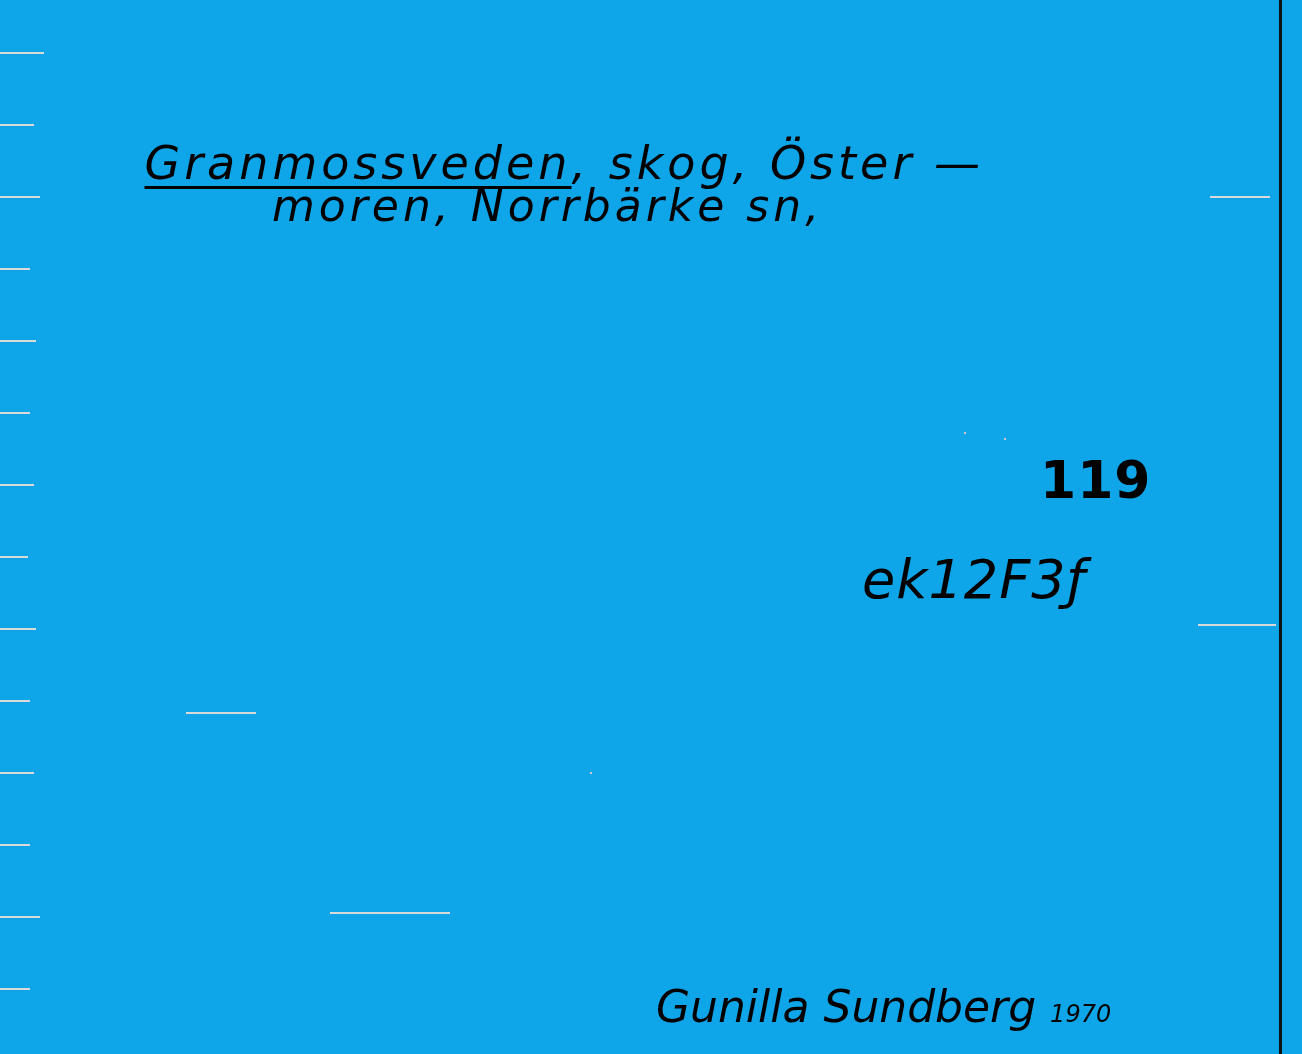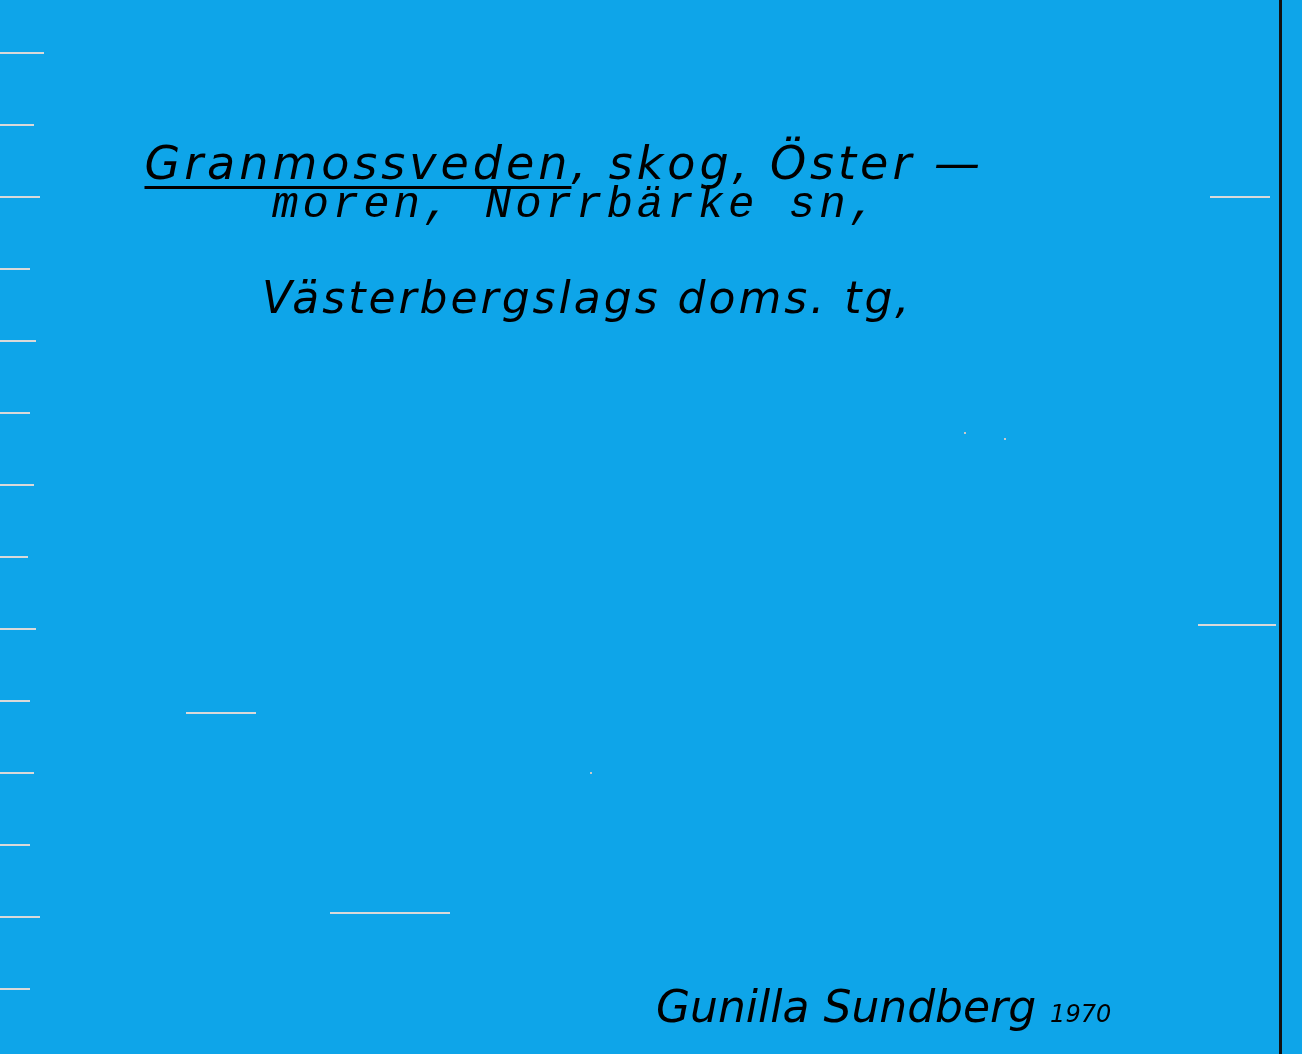--- a/index.html
+++ b/index.html
@@ -46,21 +46,21 @@
     font-weight: 400;
     white-space: pre;
     letter-spacing: 2px;
   }
   .l1 { left: 70px;  top: 82px;  font-size: 46px; letter-spacing: 4px; }
   .l1 .u {
     text-decoration: underline;
     text-decoration-thickness: 3px;
     text-underline-offset: 7px;
   }
-  .l2 { left: 272px; top: 180px; font-size: 44px; letter-spacing: 4px; font-family: Liberation Mono, monospace; }
+  .l2 { left: 272px; top: 180px; font-size: 44px; letter-spacing: 4px; }
   .l3 { left: 262px; top: 272px; font-size: 44px; letter-spacing: 3px; }
   .l4 { left: 940px; top: 362px; font-size: 44px; letter-spacing: 2px; }
   .l5 {
     left: 1040px; top: 450px;
     font-size: 52px; font-weight: 700; font-style: normal;
     letter-spacing: 1px;
   }
   .l6 {
     left: 862px; top: 548px;
     font-size: 54px; letter-spacing: 1px;
@@ -108,21 +108,22 @@
   <div class="dot" style="left:964px; top:432px;"></div>
   <div class="dot" style="left:1004px;top:438px;"></div>
   <div class="dot" style="left:590px; top:772px;"></div>
 
   <div class="hand l1">
     <span class="u">Granmossveden</span><span>, skog, Öster —</span>
   </div>
 
   <div class="hand l2">moren, Norrbärke sn,</div>
 
-  <div class="hand l3">Västerbergslags doms. tg,</div>
 
+  <div class="hand l5">119</div>
+  <div class="hand l6">ek12F3ƒ</div>
 
 
   <div class="hand signature">
     <span>Gunilla Sundberg</span><span> </span><span class="yr">1970</span>
   </div>
 
 </div>
 
 </body></html>

